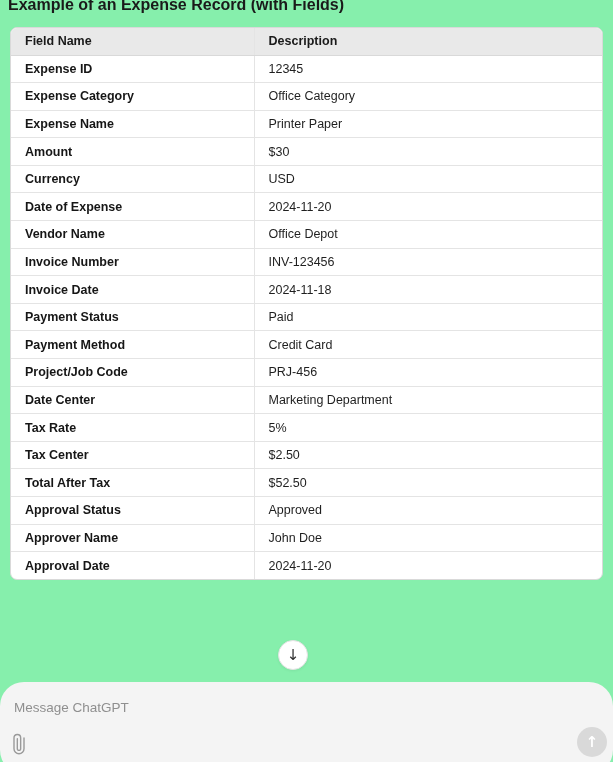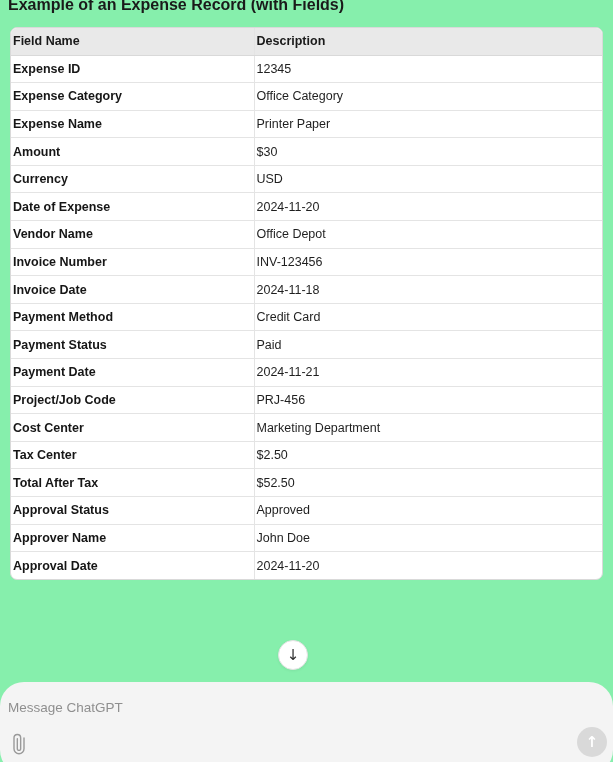--- a/index.html
+++ b/index.html
@@ -43,21 +43,21 @@
   }
   table.expense {
     width: 100%;
     border-collapse: collapse;
     table-layout: fixed;
     font-size: 12.5px;
   }
   table.expense col.c1 { width: 243px; }
   table.expense th, table.expense td {
     box-sizing: border-box;
-    padding: 0 8px 0 2px;
+    padding: 0 8px 0 14px;
     text-align: left;
     vertical-align: middle;
     white-space: nowrap;
     overflow: hidden;
   }
   table.expense thead th {
     height: 27px;
     background: var(--header-bg, #e9e9e9);
     font-weight: 600;
     font-size: 12.5px;
@@ -107,21 +107,21 @@
     left: 0;
     top: 682px;
     width: 613px;
     height: 92px;
     box-sizing: border-box;
     background: var(--composer-bg, #f4f4f4);
     border-radius: 24px;
   }
   .composer .message-input {
     position: absolute;
-    left: 6px;
+    left: 12px;
     top: 14px;
     width: 520px;
     height: 20px;
     border: none;
     outline: none;
     background: transparent;
     font-family: "Liberation Sans", sans-serif;
     font-size: 13.5px;
     color: #3a3a3a;
   }
@@ -217,38 +217,38 @@
           </tr>
           <tr>
             <td class="fieldname">Invoice Number</td>
             <td>INV-123456</td>
           </tr>
           <tr>
             <td class="fieldname">Invoice Date</td>
             <td>2024-11-18</td>
           </tr>
           <tr>
+            <td class="fieldname">Payment Status</td>
+            <td>Paid</td>
+          </tr>
+          <tr>
             <td class="fieldname">Payment Method</td>
             <td>Credit Card</td>
           </tr>
           <tr>
-            <td class="fieldname">Payment Status</td>
-            <td>Paid</td>
-          </tr>
-          <tr>
-            <td class="fieldname">Payment Date</td>
-            <td>2024-11-21</td>
-          </tr>
-          <tr>
             <td class="fieldname">Project/Job Code</td>
             <td>PRJ-456</td>
           </tr>
           <tr>
-            <td class="fieldname">Cost Center</td>
+            <td class="fieldname">Date Center</td>
             <td>Marketing Department</td>
+          </tr>
+          <tr>
+            <td class="fieldname">Tax Rate</td>
+            <td>5%</td>
           </tr>
           <tr>
             <td class="fieldname">Tax Center</td>
             <td>$2.50</td>
           </tr>
           <tr>
             <td class="fieldname">Total After Tax</td>
             <td>$52.50</td>
           </tr>
           <tr>

